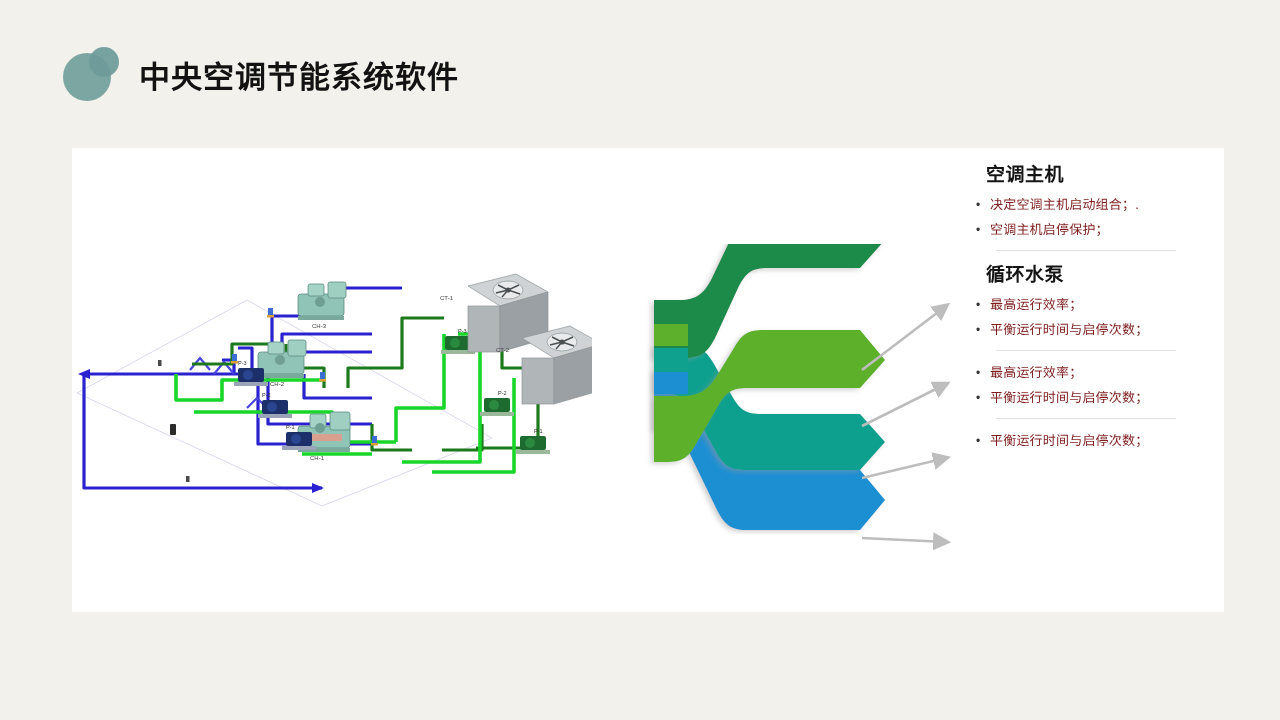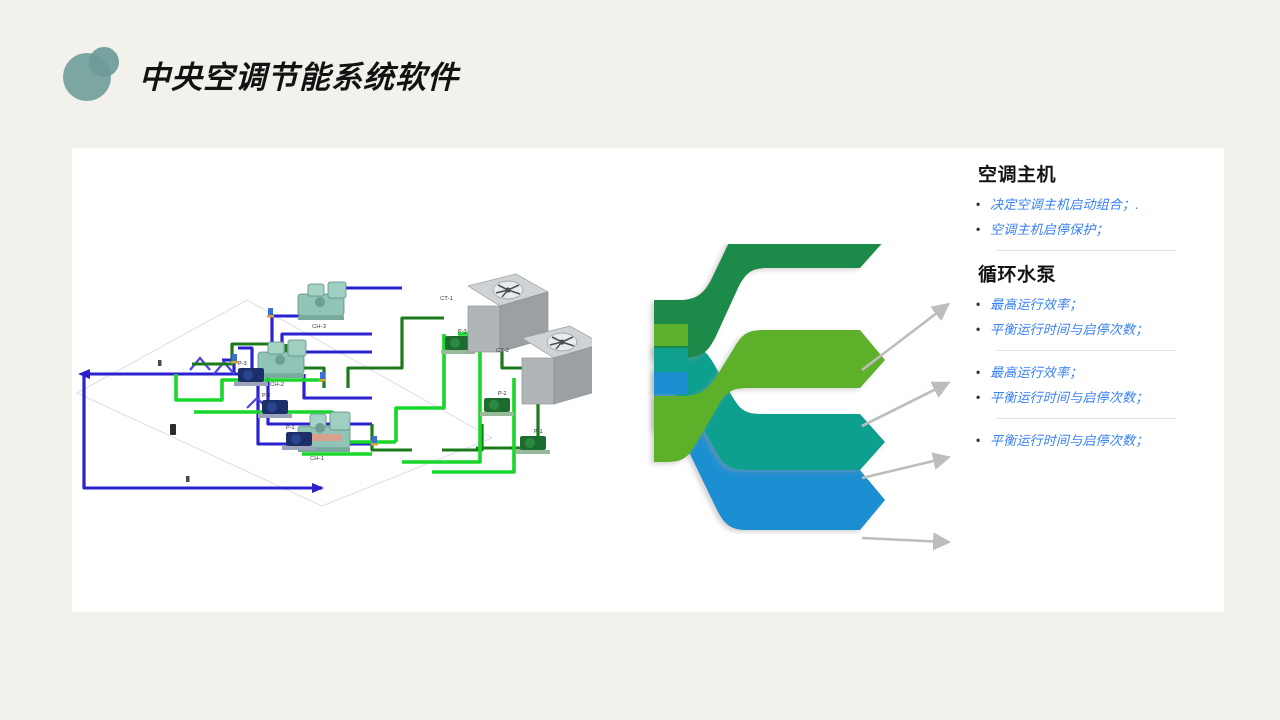--- a/index.html
+++ b/index.html
@@ -58,21 +58,20 @@
   .slide-title {
     position: absolute;
     left: 139px;
     top: 57px;
     font-size: 31px;
     font-weight: bold;
     color: #121212;
     letter-spacing: 1px;
     line-height: 42px;
     white-space: nowrap;
-    font-style: italic;
   }
 
   
   .card {
     position: absolute;
     left: 72px;
     top: 148px;
     width: 1152px;
     height: 464px;
     background: #ffffff;
@@ -113,43 +112,42 @@
     width: 240px;
   }
   .sect {
     position: relative;
   }
   .sect-heading {
     font-size: 19px;
     font-weight: bold;
     color: #141414;
     line-height: 26px;
-    margin: 0 0 6px 4px;
+    margin: 0 0 6px 12px;
     letter-spacing: 0.5px;
   }
   .bullet-row {
     display: flex;
     align-items: flex-start;
     margin: 0 0 3px 0;
     padding-left: 2px;
   }
   .bullet-dot {
     flex: 0 0 auto;
     width: 14px;
     font-size: 12px;
     line-height: 22px;
     color: #333333;
     text-align: left;
   }
   .bullet-text {
     font-size: 13px;
     line-height: 22px;
-    color: #3b82f6;
+    color: #7f1d1d;
     letter-spacing: 0.2px;
-    font-style: italic;
   }
   .divider {
     height: 1px;
     background: #e3e3e3;
     margin: 9px 0 11px 22px;
     width: 180px;
   }
 </style>
 </head>
 <body>

